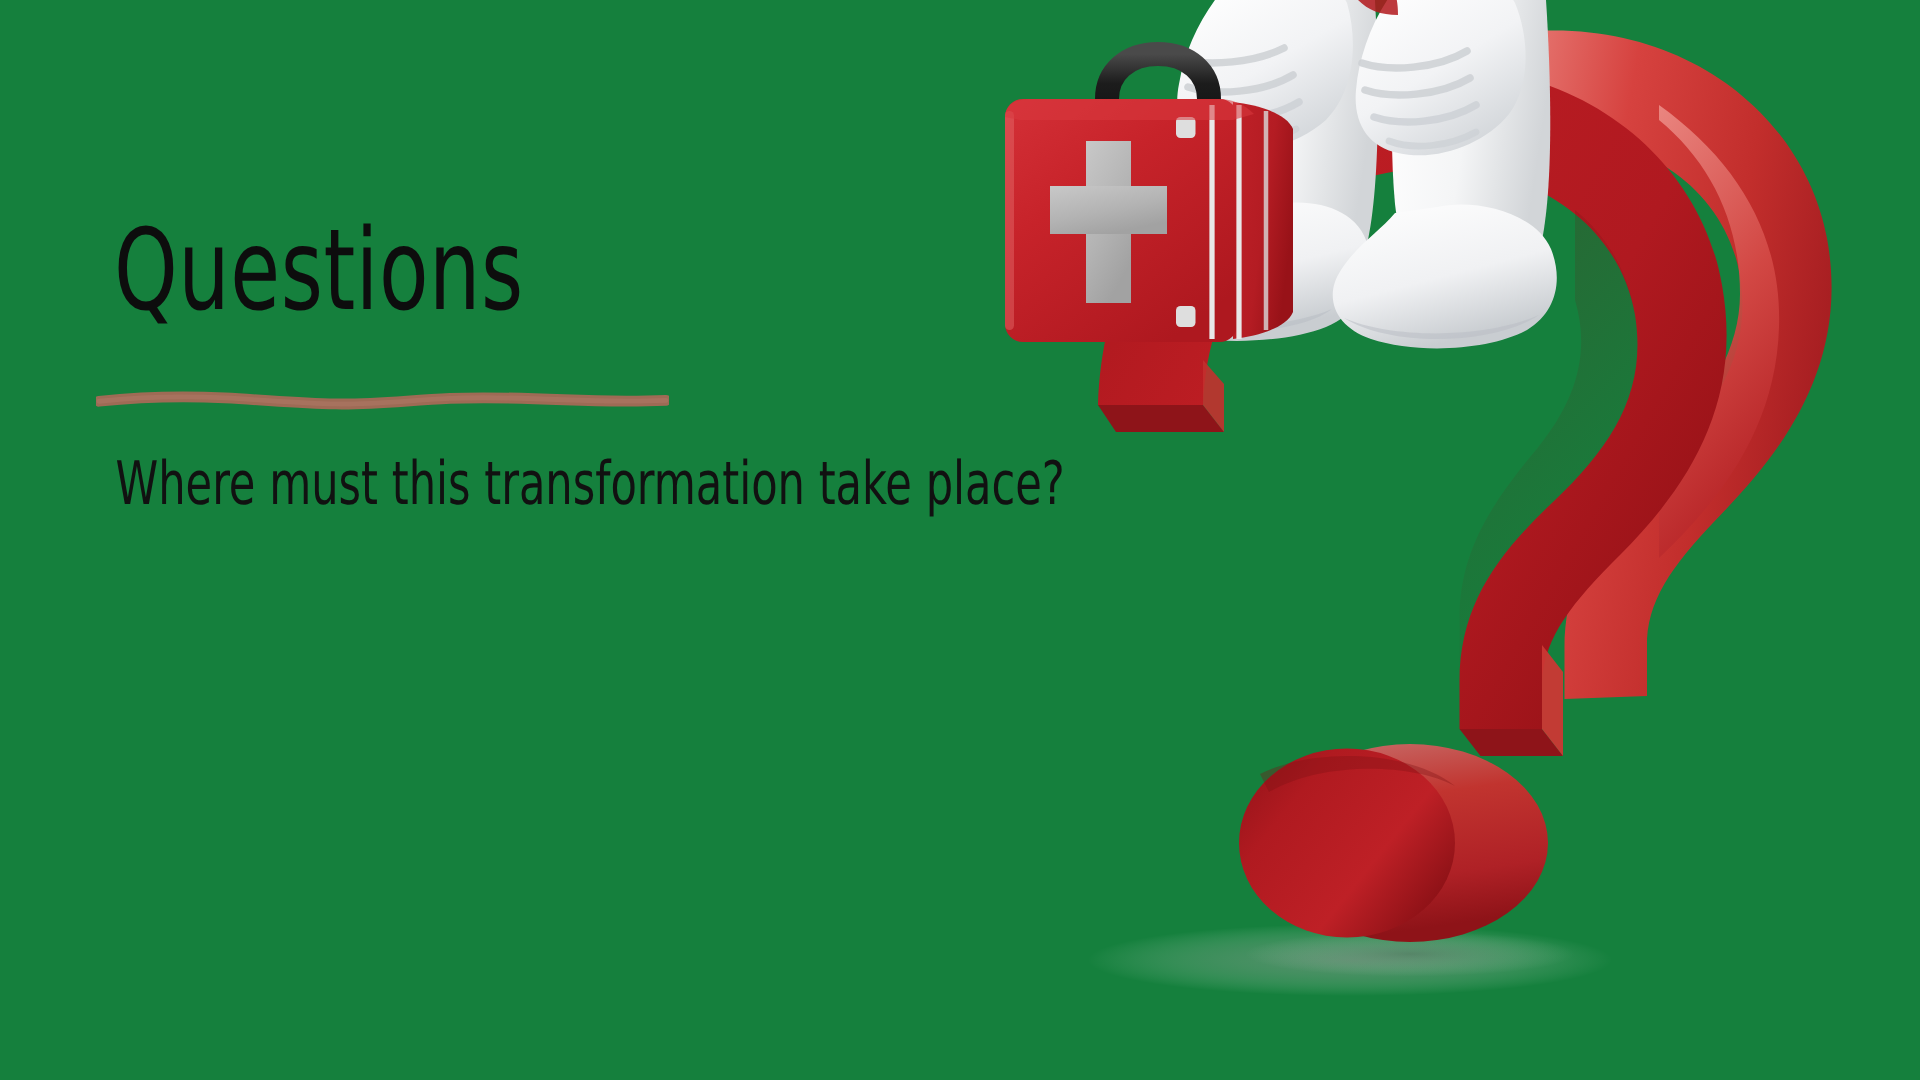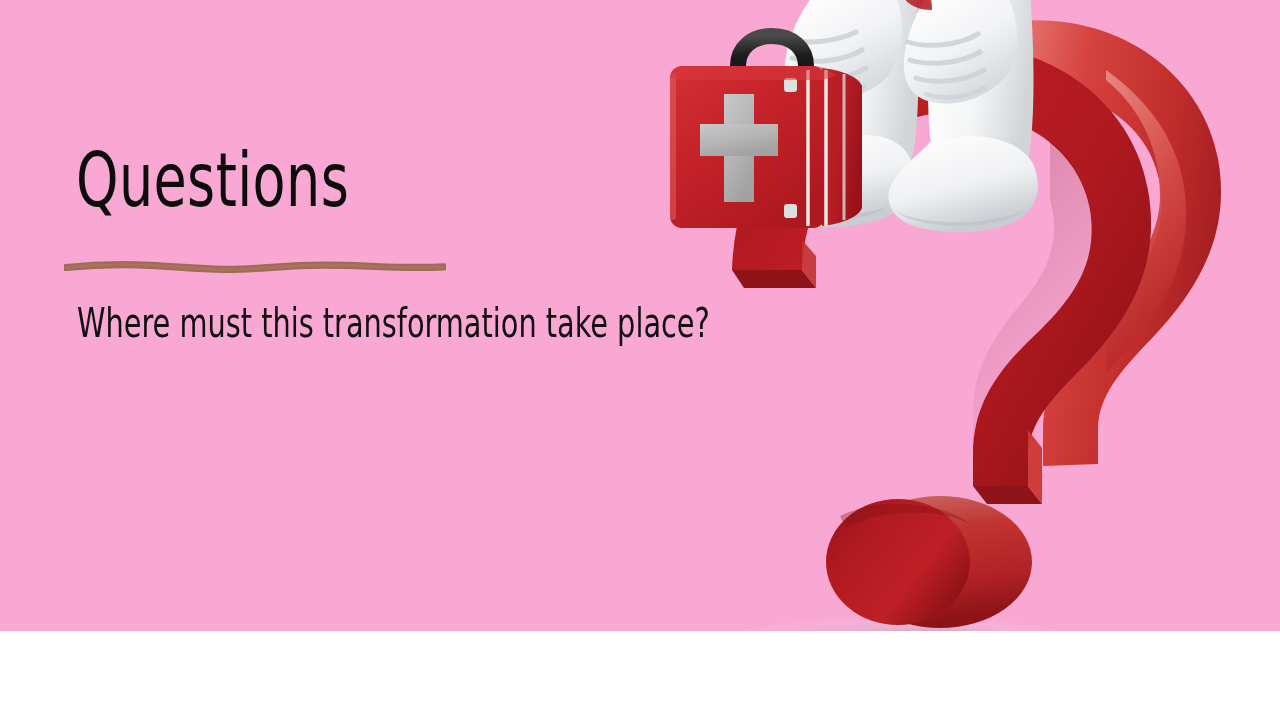--- a/index.html
+++ b/index.html
@@ -7,22 +7,22 @@
     margin: 0;
     padding: 0;
     background: #ffffff;
   }
   body {
     font-family: "Liberation Sans", sans-serif;
   }
   #slide {
     position: relative;
     width: 1280px;
-    height: 631px;
-    background: #f9a8d4;
+    height: 720px;
+    background: #15803d;
     overflow: hidden;
   }
 
   
   .text-block {
     position: absolute;
     left: 0;
     top: 0;
     width: 700px;
     height: 720px;

